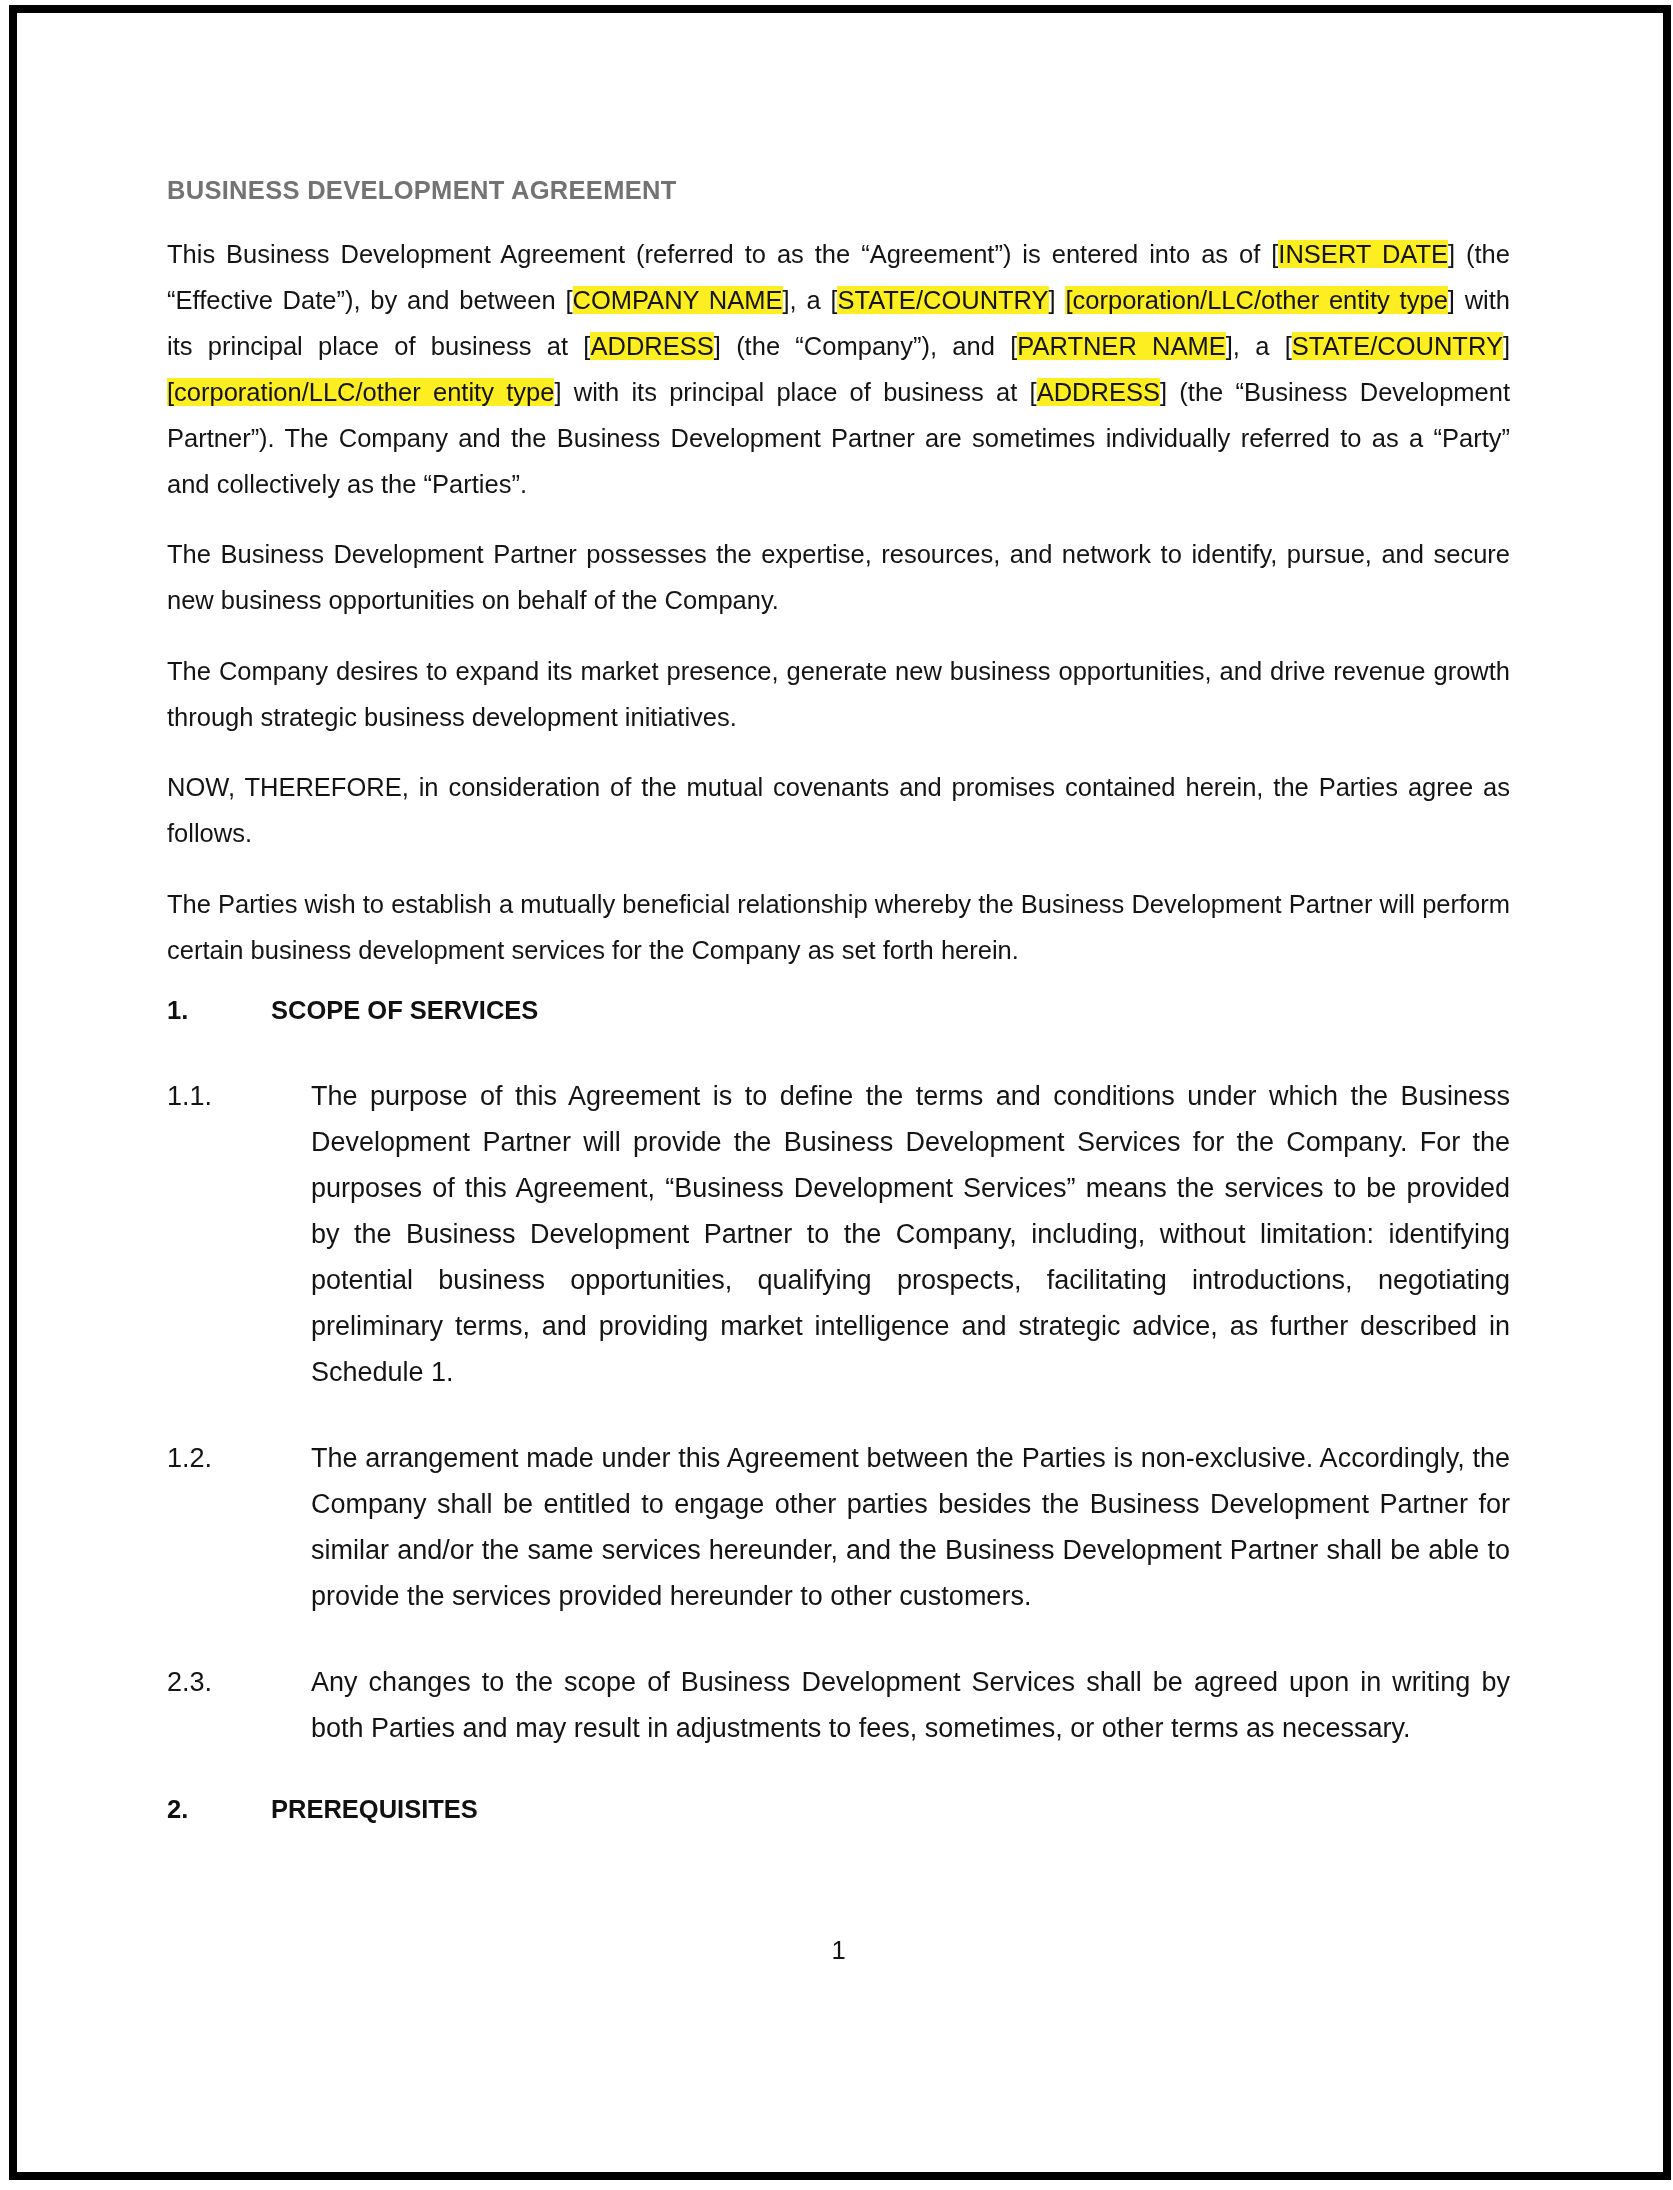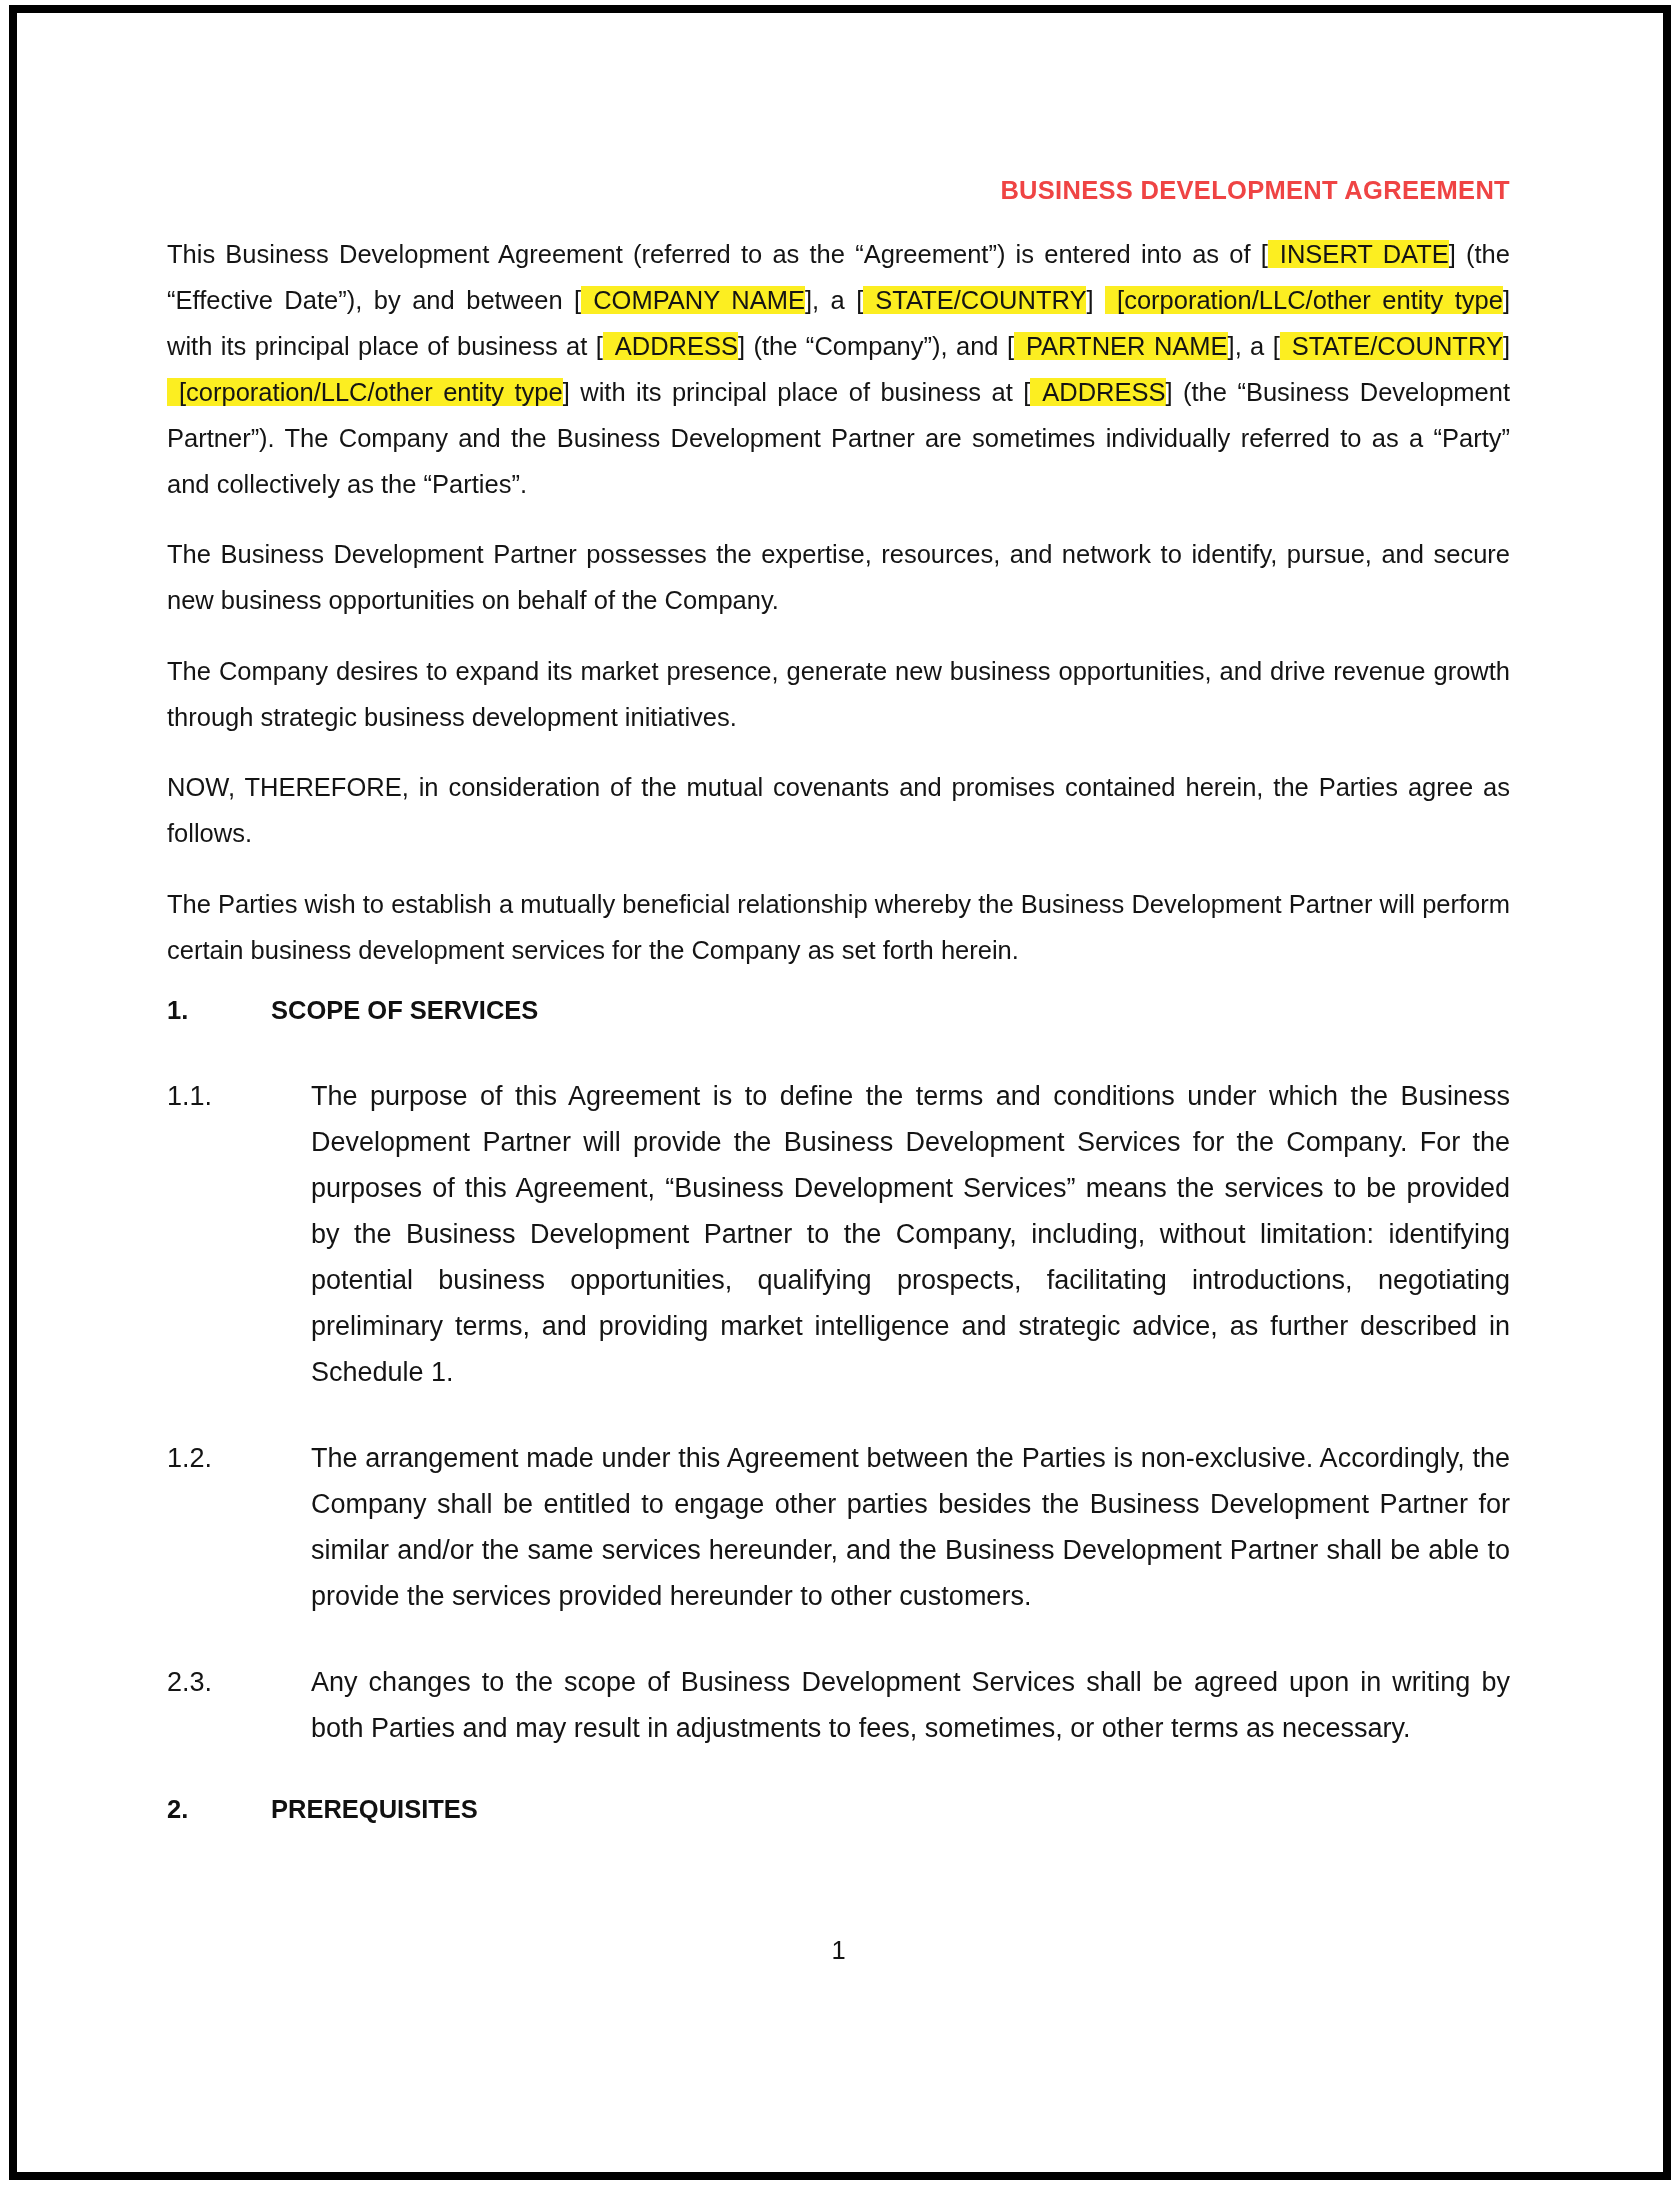--- a/index.html
+++ b/index.html
@@ -7,37 +7,37 @@
     width:1674px; height:2190px; position:relative; background:#ffffff;
     overflow:hidden; font-family:"Liberation Sans", sans-serif; color:#141414;
   }
   .frame {
     position:absolute; left:8.8px; top:5.3px; width:1662px; height:2175px;
     box-sizing:border-box; border:8px solid #000000;
   }
   .content { position:absolute; left:167px; top:0; width:1343px; }
   .doc-title {
     margin:167px 0 0 0; font-size:25.5px; font-weight:700;
-    text-align:right; line-height:46px; letter-spacing:0.3px; color:#ef4444;
+    text-align:left; line-height:46px; letter-spacing:0.3px; color:#737373;
   }
   p.para {
     margin:24.6px 0 0 0; font-size:25.5px; line-height:46px;
     text-align:justify; text-justify:inter-word;
   }
   p.para.first { margin-top:17.6px; }
   .section-heading {
     display:flex; margin:14px 0 0 0; font-size:25.5px; line-height:46px;
     font-weight:700; color:#111;
   }
   .section-heading.second { margin-top:35px; }
   .num-col { flex:0 0 104px; }
   .item { display:flex; margin:40px 0 0 0; font-size:27px; line-height:46px; }
   .item .item-text { flex:1; text-align:justify; text-justify:inter-word;margin-left:40px; }
   .b { font-weight:400; }
-  .hl { background:#fcee21;padding-left:12px; }
+  .hl { background:#fcee21; }
   .page-number { margin:95px 0 0 0; text-align:center; font-size:25.5px; line-height:46px; }
 </style>
 </head>
 <body>
 
 <div class="page">
   <div class="frame"></div>
   <div class="content">
 
     <h1 class="doc-title">BUSINESS DEVELOPMENT AGREEMENT</h1>

